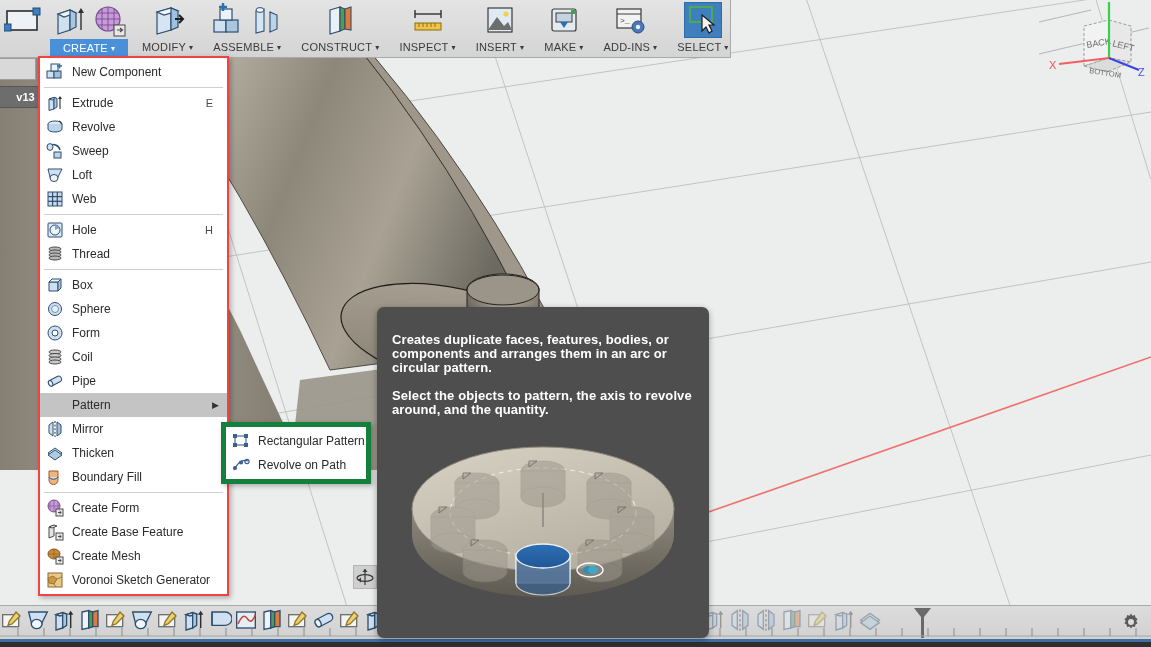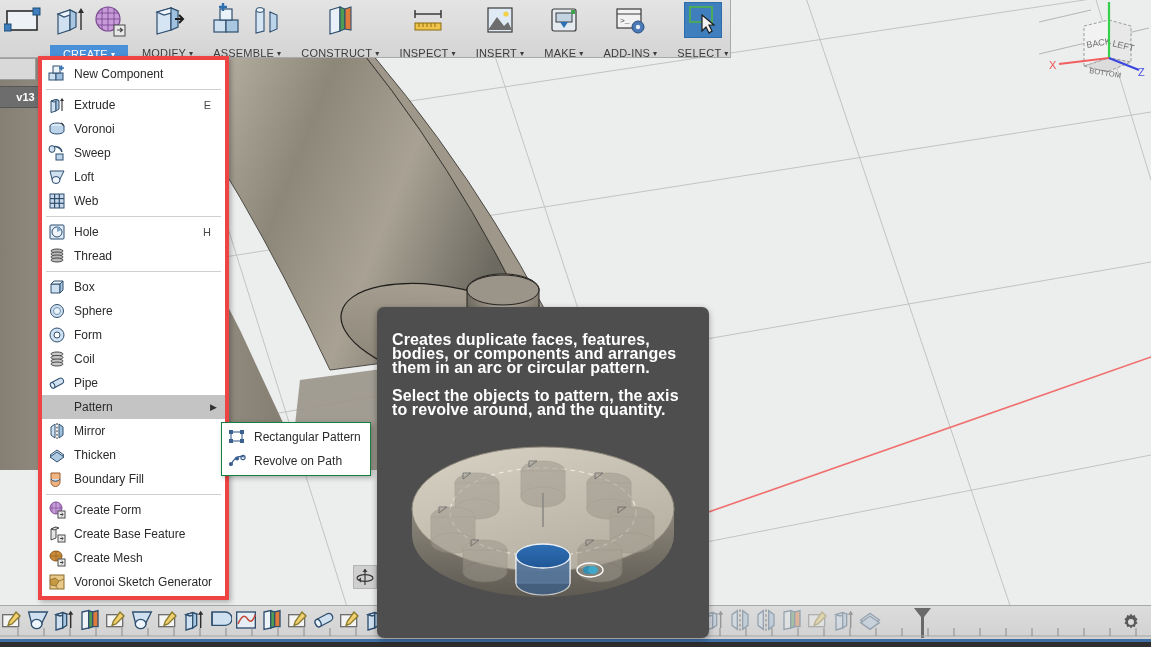--- a/index.html
+++ b/index.html
@@ -30,66 +30,66 @@
   .tb-group{ height:58px; display:flex; align-items:flex-start; position:relative; }
   .tb-sep{ width:1px; height:50px; margin-top:2px; background:#bcbcbc; }
   .tb-item{
     display:flex; flex-direction:column; align-items:center;
     padding:2px 4px 0 4px; cursor:default;
   }
   .tb-icons{ display:flex; gap:2px; align-items:flex-start; }
   .tb-ico{ width:38px; height:36px; position:relative; }
   .tb-label{
     font-size:11px; color:#3b3b3b; letter-spacing:.2px;
-    padding:2px 6px 0 6px; white-space:nowrap; margin-top:7px;
+    padding:2px 6px 0 6px; white-space:nowrap; margin-top:1px;
   }
   .tb-label.active{ background:#4a90d9; color:#fff; width:100%; text-align:center;
      padding:3px 8px; }
   .caret{ font-size:8px; margin-left:3px; position:relative; top:-1px; }
 
   .icosel{ background:#3f7fbd; border:1px solid #2d6ca8; }
 
   
   #create-menu{
     position:absolute; left:38px; top:56px; width:191px;
-    background:#fff; border:4px solid #ef4444;
+    background:#fff; border:2px solid #ef4444;
     box-shadow:2px 2px 5px rgba(0,0,0,.28);
     padding:2px 0; z-index:40;
   }
   .mi{
     display:flex; align-items:center; height:24px; padding:0 6px;
     font-size:12px; color:#2b2b2b; position:relative; cursor:default;
   }
   .mi.sel{ background:#c4c4c4; }
   .mi .mico{ width:18px; height:18px; margin-right:8px; flex:0 0 18px; position:relative; }
   .mi .mlabel{ flex:1; white-space:nowrap; }
   .mi .mkey{ color:#4a4a4a; font-size:11px; padding-right:8px; }
   .mi .marrow{ font-size:9px; color:#333; padding-right:2px; }
   .msep{ height:1px; background:#cfcfcf; margin:3px 4px; }
 
   
   #sub-menu{
     position:absolute; left:221px; top:422px; width:150px;
-    background:#fff; border:1px solid #15803d;
+    background:#fff; border:5px solid #15803d;
     box-shadow:2px 2px 5px rgba(0,0,0,.28);
     padding:2px 0; z-index:45;
   }
   #sub-menu .mi{ height:24px; }
   .gesture{ font-size:13px; color:#3a3a3a; padding-right:4px; }
 
   
   #tooltip{
     position:absolute; left:377px; top:307px; width:332px; height:331px;
     background:#4e4e4e; border-radius:7px; z-index:50;
     color:#fff; box-shadow:0 2px 6px rgba(0,0,0,.35);
     overflow:hidden;
   }
   #tooltip .tp-text{ padding:26px 16px 0 15px; }
   #tooltip p{
-    font-size:16px; line-height:14.2px; font-weight:bold;
+    font-size:13px; line-height:14.2px; font-weight:bold;
     letter-spacing:.1px; margin-bottom:13px;
   }
   #tt-art{ position:absolute; left:0; top:110px; width:332px; height:221px; }
 
   
   #viewcube{ position:absolute; right:2px; top:0; width:110px; height:95px; z-index:20;}
 
   
   #orbit-btn{
     position:absolute; left:353px; top:565px; width:24px; height:24px;
@@ -470,21 +470,21 @@
         </svg></span>
       <span class="mlabel">Extrude</span>
       <span class="mkey">E</span>
     </div>
     <div class="mi">
       <span class="mico"><svg width="18" height="18" viewBox="0 0 18 18">
           <ellipse cx="9" cy="6" rx="7" ry="3" fill="#dbe9f6" stroke="#2f4f6f"></ellipse>
           <path d="M2 6 v5 a7 3 0 0 0 14 0 v-5" fill="#bcd4ea" stroke="#2f4f6f"></path>
           <path d="M13 3 a6 3 0 0 1 2 3" fill="none" stroke="#2f2f2f" stroke-width="1.1"></path>
         </svg></span>
-      <span class="mlabel">Voronoi</span>
+      <span class="mlabel">Revolve</span>
     </div>
     <div class="mi">
       <span class="mico"><svg width="18" height="18" viewBox="0 0 18 18">
           <path d="M3 4 a7 7 0 0 1 11 4" fill="none" stroke="#2f4f6f" stroke-width="1.4"></path>
           <ellipse cx="4" cy="5" rx="3" ry="3.4" fill="#cfe0f0" stroke="#2f4f6f"></ellipse>
           <rect x="8" y="10" width="7" height="6" fill="#bcd4ea" stroke="#2f4f6f"></rect>
         </svg></span>
       <span class="mlabel">Sweep</span>
     </div>
     <div class="mi">

